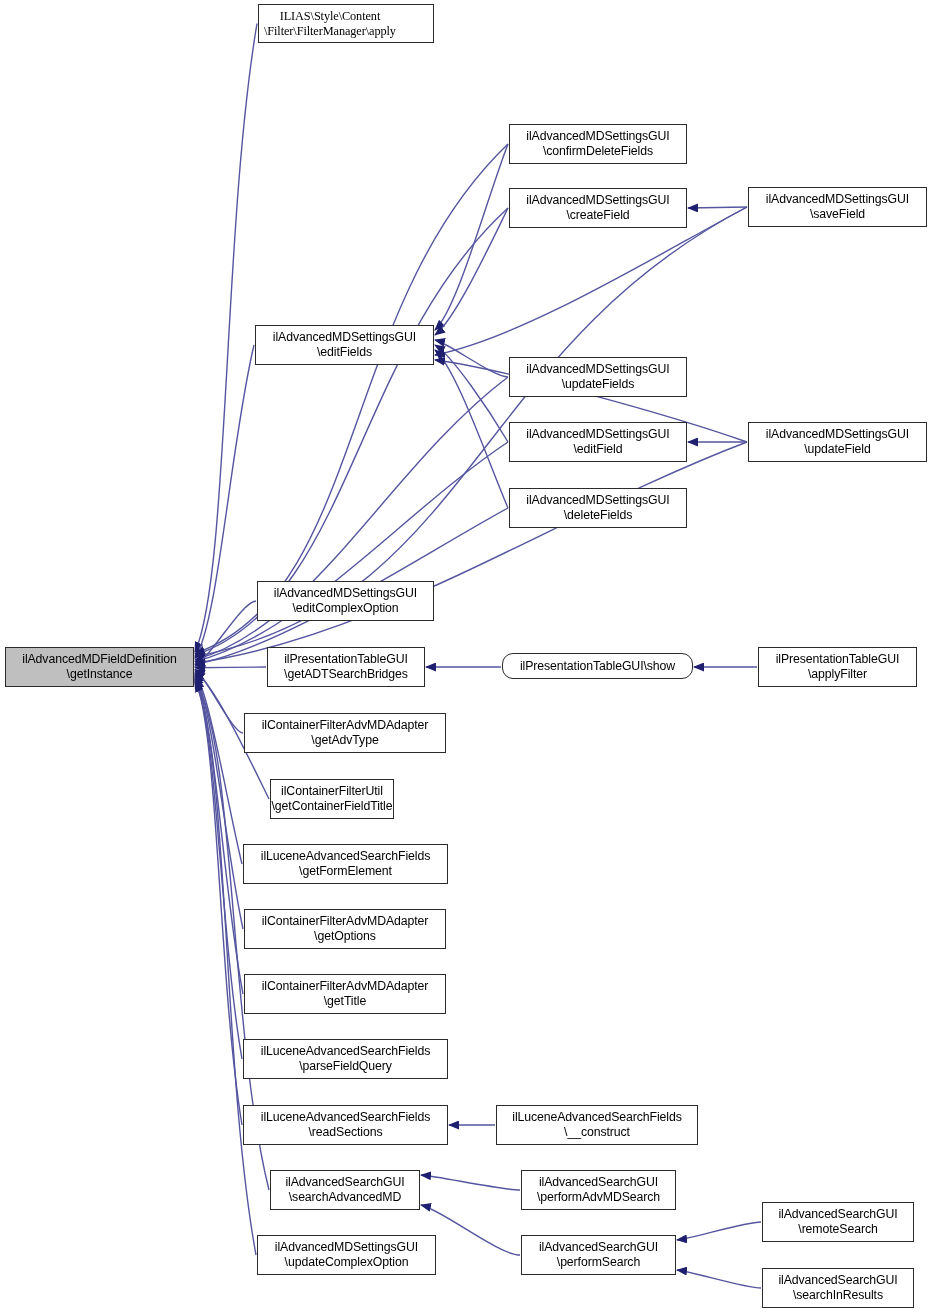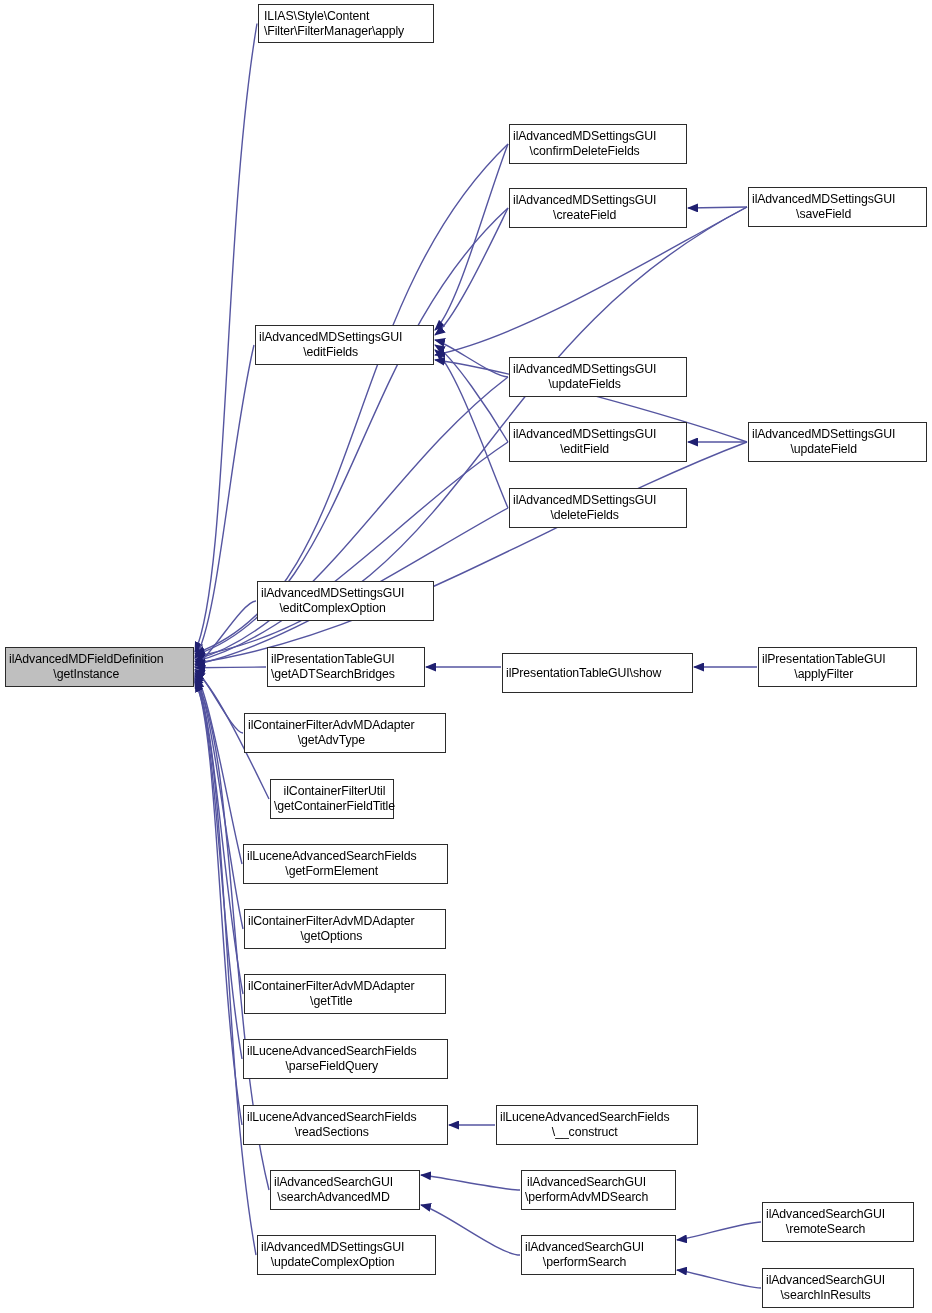--- a/index.html
+++ b/index.html
@@ -1,24 +1,24 @@
 <!DOCTYPE html>
 <html><head>
 <meta charset="utf-8">
 <style>
   html,body{margin:0;padding:0;background:#ffffff;}
   body{width:932px;height:1313px;font-family:"Liberation Sans",sans-serif;}
   #graph{position:relative;width:932px;height:1313px;overflow:hidden;background:#fff;}
   #edges{position:absolute;left:0;top:0;width:932px;height:1313px;}
   .node{position:absolute;box-sizing:border-box;border:1px solid #2b2b2b;background:#ffffff;
-        display:flex;align-items:center;text-align:center;
+        display:flex;align-items:center;justify-content:center;text-align:center;
         font-size:12.3px;line-height:15px;color:#000;letter-spacing:-0.1px;}
   .node.center{background:#bfbfbf;border:1px solid #2b2b2b;}
   .node .lbl{display:block;white-space:pre-line;padding:0 3px;}
-  .node.leftalign{justify-content:flex-start;text-align:left;}
+  .node.leftalign{justify-content:flex-start;text-align:center;font-family:Liberation Serif, serif;}
   .node.leftalign .lbl{padding-left:5px;}
 </style>
 </head>
 <body>
 
 <div id="graph">
   <svg id="edges" viewBox="0 0 932 1313" xmlns="http://www.w3.org/2000/svg">
     <defs>
       <marker id="ah" markerWidth="11" markerHeight="9" refX="10" refY="4.5" orient="auto" markerUnits="userSpaceOnUse">
         <path d="M0,0 L11,4.5 L0,9 Z" fill="#1f1f70"></path>
@@ -105,21 +105,21 @@
 \editComplexOption</span>
       </div>
       <div class="node center" style="left: 5px; top: 647px; width: 189px; height: 40px;">
         <span class="lbl">ilAdvancedMDFieldDefinition
 \getInstance</span>
       </div>
       <div class="node" style="left: 267px; top: 647px; width: 158px; height: 40px;">
         <span class="lbl">ilPresentationTableGUI
 \getADTSearchBridges</span>
       </div>
-      <div class="node" style="left: 502px; top: 653px; width: 191px; height: 40px;">
+      <div class="node" style="left: 502px; top: 653px; width: 191px; height: 26px; border-radius: 11px;">
         <span class="lbl">ilPresentationTableGUI\show</span>
       </div>
       <div class="node" style="left: 758px; top: 647px; width: 159px; height: 40px;">
         <span class="lbl">ilPresentationTableGUI
 \applyFilter</span>
       </div>
       <div class="node" style="left: 244px; top: 713px; width: 202px; height: 40px;">
         <span class="lbl">ilContainerFilterAdvMDAdapter
 \getAdvType</span>
       </div>

